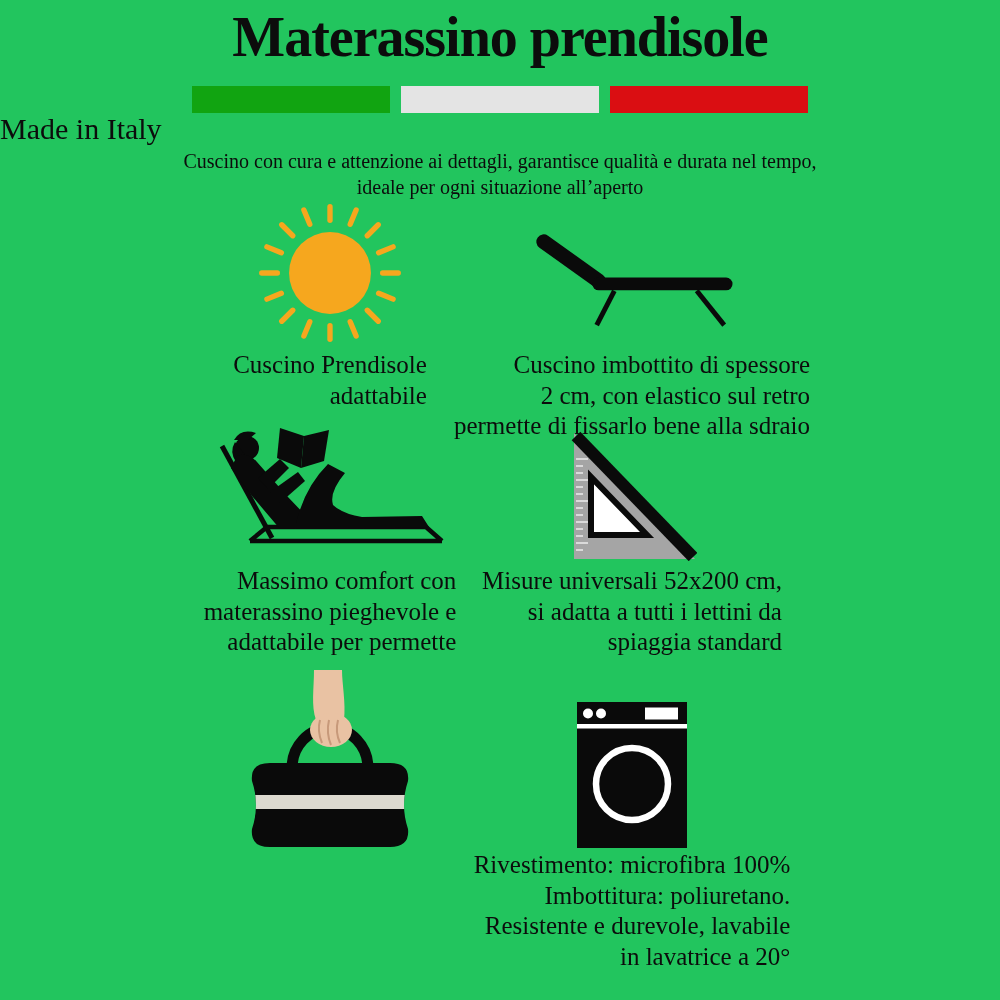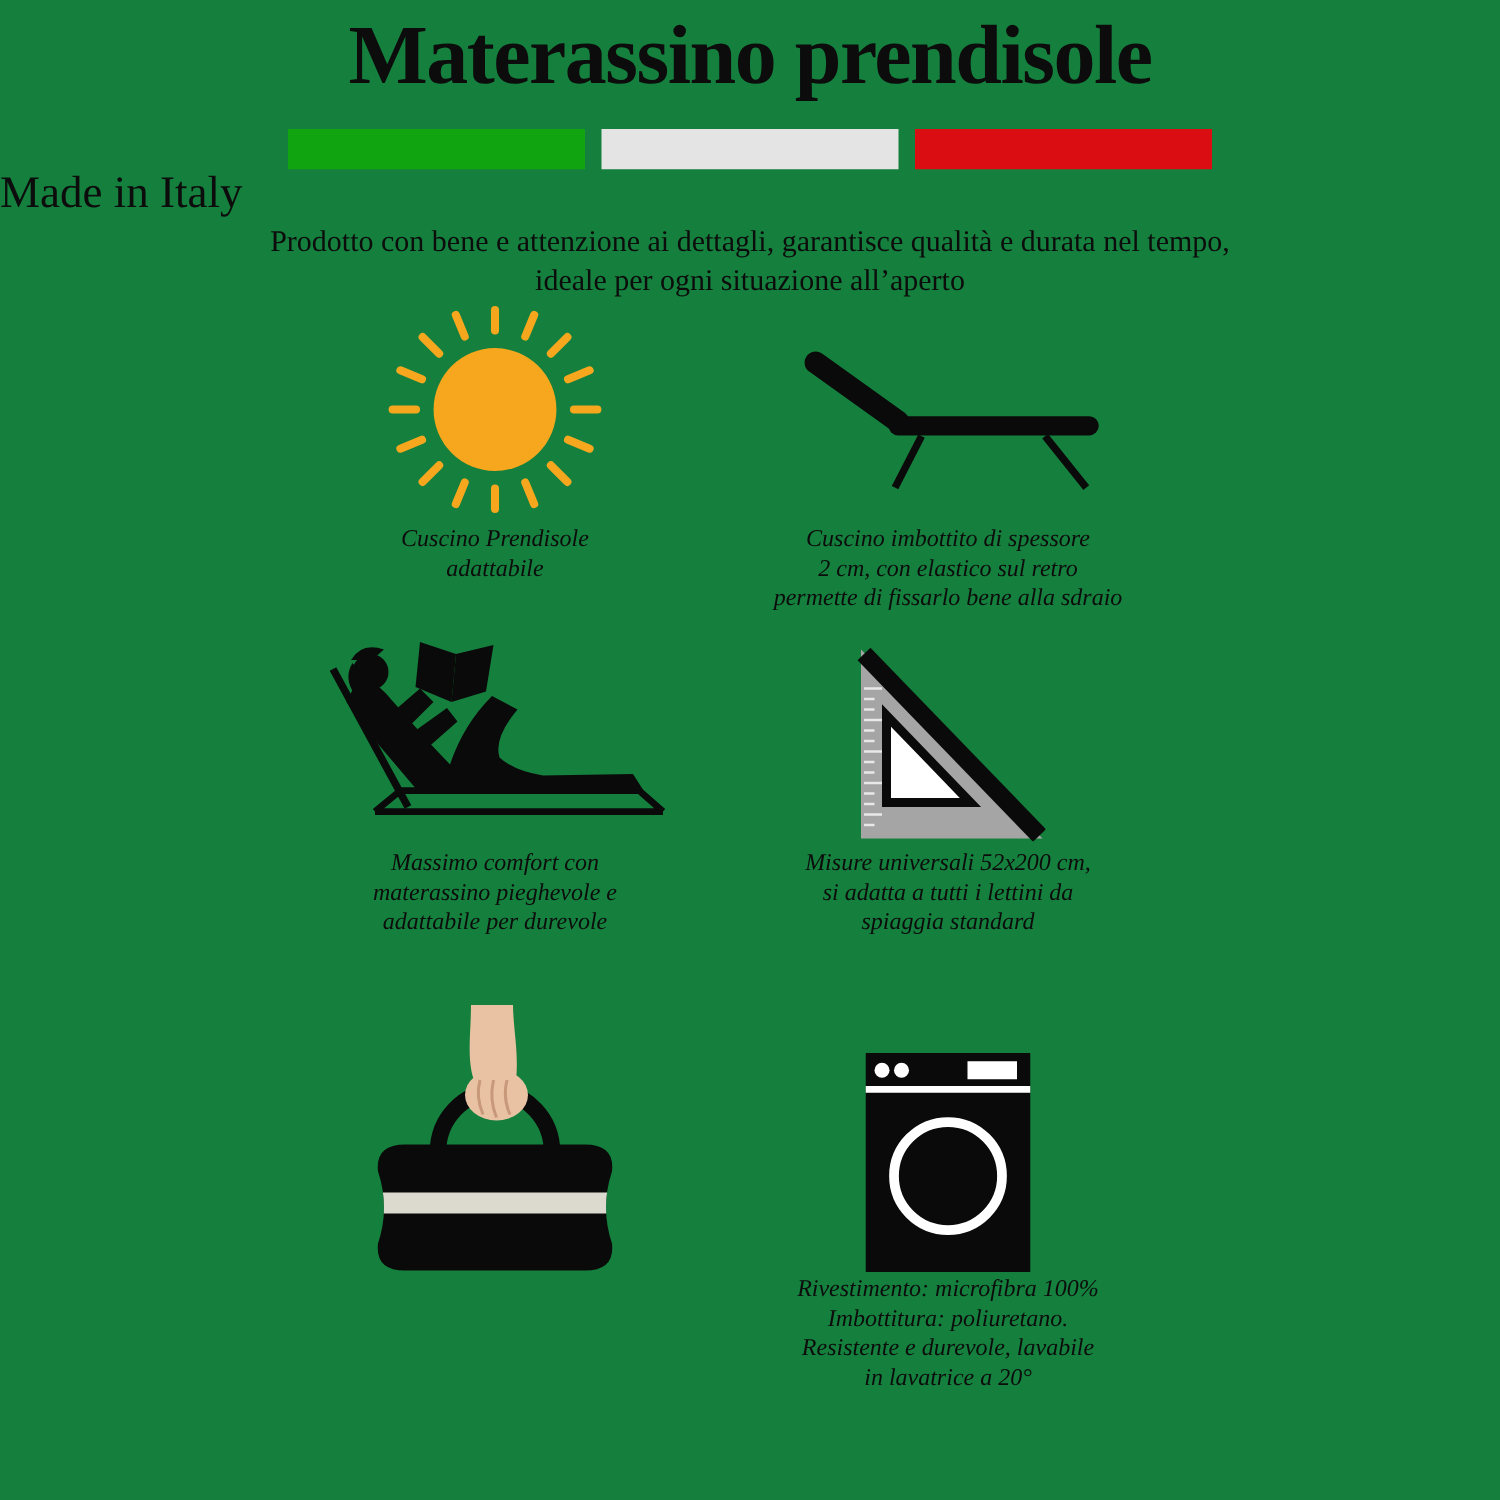--- a/index.html
+++ b/index.html
@@ -1,57 +1,57 @@
 <!DOCTYPE html>
 <html><head>
 <meta charset="utf-8">
 <style>
   html,body{margin:0;padding:0;background:#ffffff;}
-  .poster{position:relative;width:1000px;height:1000px;background:#15803d;overflow:hidden;
+  .poster{position:relative;width:1000px;height:1000px;background:#22c55e;overflow:hidden;
           font-family:"Liberation Serif", serif;color:#0c0c0c;}
   .title{position:absolute;top:8px;left:0;width:1000px;text-align:center;
          font-size:56px;font-weight:bold;letter-spacing:-1px;line-height:1.05;}
   .flagbar{position:absolute;top:86px;left:192px;}
   .made-in{position:absolute;top:112px;left:0;width:1000px;text-align:left;
            font-size:30px;line-height:1.15;}
   .subtitle{position:absolute;top:148px;left:0;width:1000px;text-align:center;
             font-size:20px;line-height:1.32;white-space:pre-line;}
   .cell{position:absolute;width:440px;display:flex;flex-direction:column;align-items:center;}
   .cell.col-left{left:110px;}
   .cell.col-right{left:412px;}
   .cell.row1{top:200px;}
   .cell.row2{top:424px;}
   .cell.row3{top:668px;}
   .icon-box{display:flex;align-items:flex-end;justify-content:center;width:100%;}
   .row1 .icon-box{height:148px;}
   .row2 .icon-box{height:140px;}
   .row3 .icon-box{height:180px;}
-  .caption{margin-top:2px;font-size:16px;line-height:1.22;text-align:center;
-           white-space:pre-line;font-style:italic;}
+  .caption{margin-top:2px;font-size:25px;line-height:1.22;text-align:right;
+           white-space:pre-line;}
   .sun-svg{margin-bottom:4px;}
   .lounger-svg{margin-bottom:18px;}
   .squareruler-svg{margin-bottom:3px;}
   svg{display:block;}
 </style>
 </head>
 <body>
 
 <div class="poster">
 
   <div class="title">Materassino prendisole</div>
 
   <svg class="flagbar" width="616" height="27" viewBox="0 0 616 27">
     <rect x="0" y="0" width="198" height="27" fill="#11A411"></rect>
     <rect x="209" y="0" width="198" height="27" fill="#E4E4E4"></rect>
     <rect x="418" y="0" width="198" height="27" fill="#DA0E12"></rect>
   </svg>
 
   <div class="made-in">Made in Italy</div>
 
-  <div class="subtitle">Prodotto con bene e attenzione ai dettagli, garantisce qualità e durata nel tempo,
+  <div class="subtitle">Cuscino con cura e attenzione ai dettagli, garantisce qualità e durata nel tempo,
 ideale per ogni situazione all’aperto</div>
 
   <div class="cell col-left row1">
     <div class="icon-box">
       <svg class="sun-svg" width="156" height="142" viewBox="0 0 160 144">
         <g stroke="#F6A71E" stroke-width="5.5" stroke-linecap="round">
           <line x1="134" y1="72" x2="150" y2="72"></line>
             <line x1="129.9" y1="92.7" x2="144.7" y2="98.8"></line>
           <line x1="118.2" y1="110.2" x2="129.5" y2="121.5"></line>
             <line x1="100.7" y1="121.9" x2="106.8" y2="136.7"></line>
@@ -106,21 +106,21 @@
           <path d="M48,52 L70,33 L79,42 L58,63 Z"></path>
           <path d="M60,66 L88,46 L95,55 L70,77 Z"></path>
           <path d="M70,2 L94,10 L91,42 L67,32 Z"></path>
           <path d="M94,10 L119,4 L114,35 L91,42 Z"></path>
           <path d="M86,98 Q94,62 118,38 L135,47 Q119,66 123,79 Q133,88 152,91 L212,90 L219,101 L150,103 L90,103 Z"></path>
         </g>
       </svg>
     </div>
     <div class="caption">Massimo comfort con
 materassino pieghevole e
-adattabile per durevole</div>
+adattabile per permette</div>
   </div>
 
   <div class="cell col-right row2">
     <div class="icon-box">
       <svg class="squareruler-svg" width="130" height="130" viewBox="0 0 130 130">
         <polygon points="7,2 7,128 128,128" fill="#A5A5A5"></polygon>
         <line x1="9" y1="5" x2="126" y2="126" stroke="#0A0A0A" stroke-width="12"></line>
         <polygon points="24,46 24,104 80,104" fill="#ffffff" stroke="#0A0A0A" stroke-width="6"></polygon>
         <g stroke="#E8E8E8" stroke-width="1.6">
           <line x1="9" y1="28" x2="21" y2="28"></line>

